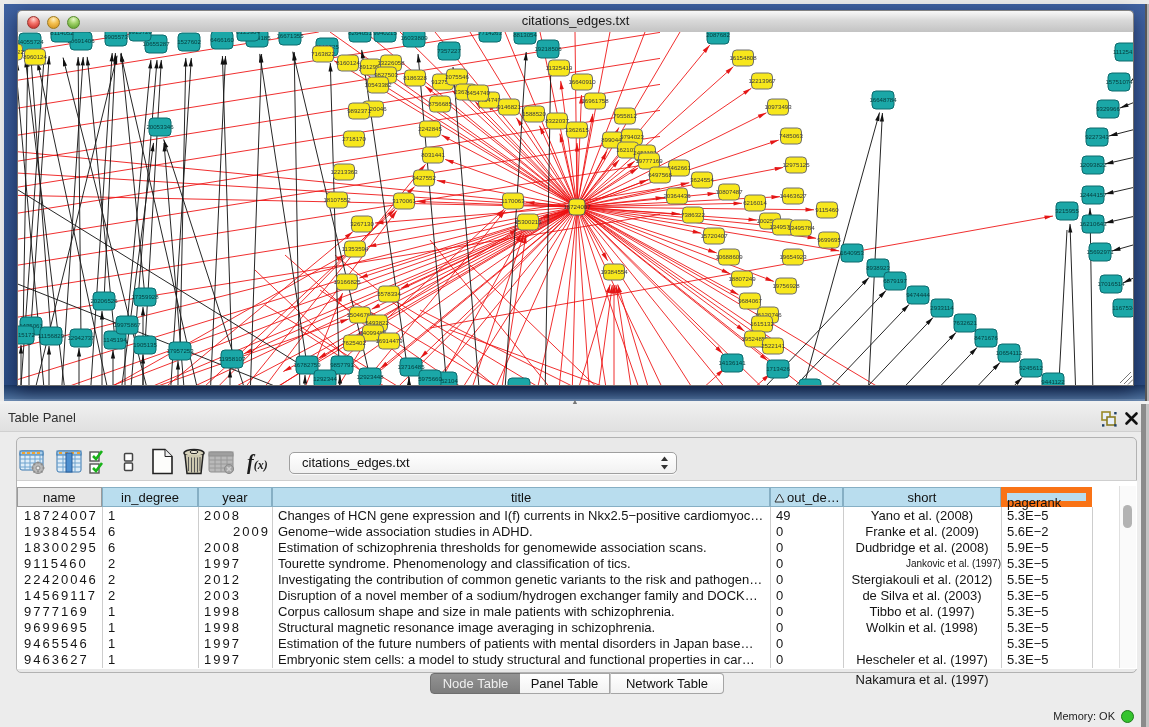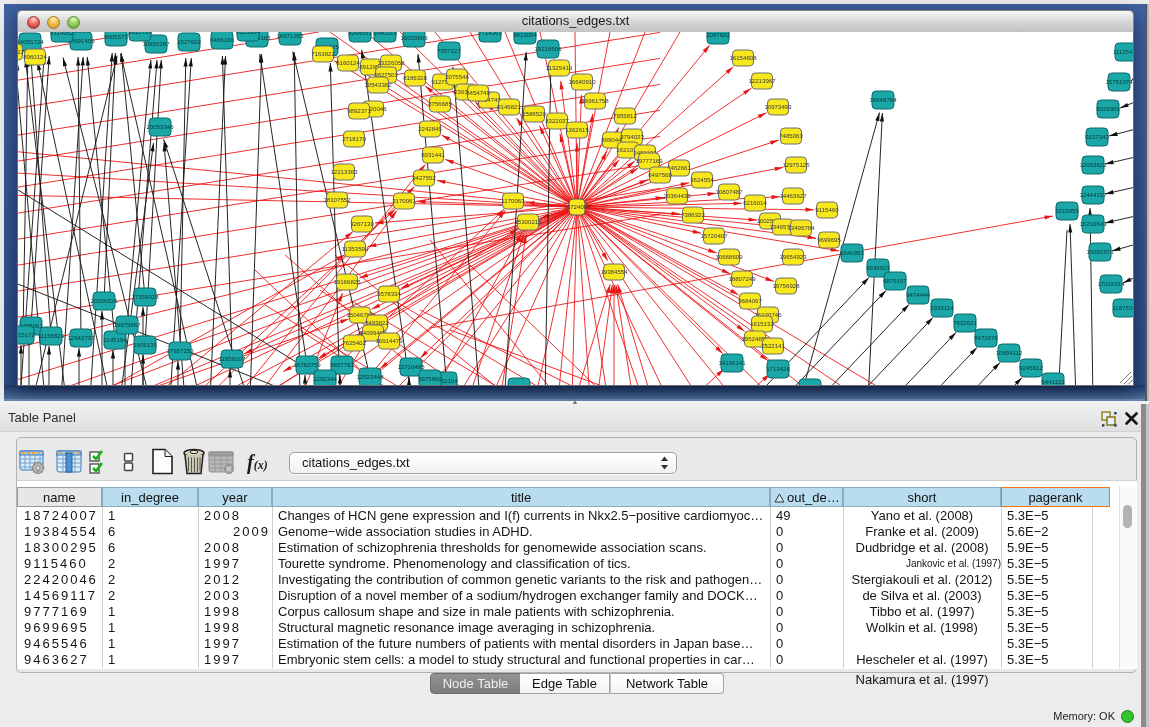--- a/index.html
+++ b/index.html
@@ -787,21 +787,21 @@
 
 <div class="abs" style="left:16.5px;top:480px;width:1120px;height:188px;background:#fff;border-top:1px solid #cfcfcf"></div>
 <div style="position:absolute;left:16.5px;top:486.5px;width:85.5px;height:20.5px;background:#e7e7e7;border:1px solid #9a9a9a;box-sizing:border-box;font-size:13px;color:#111;text-align:center;line-height:19px">name</div>
 <div style="position:absolute;left:102px;top:486.5px;width:96px;height:20.5px;background:#b9ddee;border:1px solid #86afc4;box-sizing:border-box;font-size:13px;color:#111;text-align:center;line-height:19px">in_degree</div>
 <div style="position:absolute;left:198px;top:486.5px;width:74px;height:20.5px;background:#b9ddee;border:1px solid #86afc4;box-sizing:border-box;font-size:13px;color:#111;text-align:center;line-height:19px">year</div>
 <div style="position:absolute;left:272px;top:486.5px;width:498px;height:20.5px;background:#b9ddee;border:1px solid #86afc4;box-sizing:border-box;font-size:13px;color:#111;text-align:center;line-height:19px">title</div>
 <div style="position:absolute;left:770px;top:486.5px;width:73px;height:20.5px;background:#b9ddee;border:1px solid #86afc4;box-sizing:border-box;font-size:13px;color:#111;text-align:left;line-height:19px;white-space:nowrap;overflow:hidden"><svg width="11" height="10" style="margin:0 2px -1px 3px" viewBox="0 0 11 10">
       <path d="M5.5 1L10 9H1z" fill="#cfe9f6" stroke="#333" stroke-width="1"></path>
     </svg><span>out_de…</span></div>
 <div style="position:absolute;left:843px;top:486.5px;width:158px;height:20.5px;background:#b9ddee;border:1px solid #86afc4;box-sizing:border-box;font-size:13px;color:#111;text-align:center;line-height:19px">short</div>
-<div style="position:absolute;left:1001px;top:486.5px;width:109px;height:20.5px;background:#b9ddee;border:1px solid #f97316;box-sizing:border-box;font-size:13px;color:#111;text-align:center;line-height:19px">pagerank</div>
+<div style="position:absolute;left:1001px;top:486.5px;width:91px;height:20.5px;background:#b9ddee;border:6px solid #f97316;box-sizing:border-box;font-size:13px;color:#111;text-align:left;line-height:19px">pagerank</div>
 <div style="position:absolute;left:102px;top:507px;width:1px;height:161px;background:#cdcdcd"></div>
 <div style="position:absolute;left:198px;top:507px;width:1px;height:161px;background:#cdcdcd"></div>
 <div style="position:absolute;left:272px;top:507px;width:1px;height:161px;background:#cdcdcd"></div>
 <div style="position:absolute;left:770px;top:507px;width:1px;height:161px;background:#cdcdcd"></div>
 <div style="position:absolute;left:843px;top:507px;width:1px;height:161px;background:#cdcdcd"></div>
 <div style="position:absolute;left:1001px;top:507px;width:1px;height:161px;background:#cdcdcd"></div>
 <div style="position:absolute;left:1092px;top:507px;width:1px;height:161px;background:#cdcdcd"></div>
 <div style="position:absolute;left:24px;top:507.5px;width:78px;height:16px;font-size:13px;color:#141414;letter-spacing:2px;text-align:left;line-height:16px;white-space:nowrap;overflow:hidden">18724007</div>
 <div style="position:absolute;left:108px;top:507.5px;width:88px;height:16px;font-size:13px;color:#141414;letter-spacing:2px;text-align:left;line-height:16px;white-space:nowrap;overflow:hidden">1</div>
 <div style="position:absolute;left:204px;top:507.5px;width:66px;height:16px;font-size:13px;color:#141414;letter-spacing:2px;text-align:left;line-height:16px;white-space:nowrap;overflow:hidden">2008</div>
@@ -870,21 +870,21 @@
 <div style="position:absolute;left:204px;top:651.5px;width:66px;height:16px;font-size:13px;color:#141414;letter-spacing:2px;text-align:left;line-height:16px;white-space:nowrap;overflow:hidden">1997</div>
 <div style="position:absolute;left:278px;top:651.5px;width:488px;height:16px;font-size:13px;color:#141414;text-align:left;line-height:16px;white-space:nowrap;overflow:hidden">Embryonic stem cells: a model to study structural and functional properties in car…</div>
 <div style="position:absolute;left:776px;top:651.5px;width:60px;height:16px;font-size:13px;color:#141414;text-align:left;line-height:16px;white-space:nowrap;overflow:hidden">0</div>
 <div style="position:absolute;left:843px;top:651.5px;width:158px;height:16px;font-size:13px;color:#141414;text-align:center;line-height:16px;white-space:nowrap;overflow:hidden">Hescheler et al. (1997)</div>
 <div style="position:absolute;left:1007px;top:651.5px;width:84px;height:16px;font-size:13px;color:#141414;text-align:left;line-height:16px;white-space:nowrap;overflow:hidden">5.3E−5</div>
 
 <div class="abs" style="left:1119px;top:486px;width:16px;height:182px;background:#fafafa;border-left:1px solid #e0e0e0"></div>
 <div class="abs" style="left:1123px;top:505px;width:9px;height:23px;background:#b3b3b3;border-radius:5px"></div>
 
 <div class="abs" style="left:430px;top:673px;width:89px;height:19px;background:linear-gradient(#939393,#7c7c7c);border:1px solid #6e6e6e;border-radius:4px 0 0 4px;color:#efefef;font-size:13px;text-align:center;line-height:19px">Node Table</div>
-<div class="abs" style="left:520px;top:673px;width:89px;height:19px;background:linear-gradient(#ffffff,#f2f2f2);border:1px solid #a5a5a5;border-left:none;color:#111;font-size:13px;text-align:center;line-height:19px">Edge Table</div>
+<div class="abs" style="left:520px;top:673px;width:89px;height:19px;background:linear-gradient(#ffffff,#f2f2f2);border:1px solid #a5a5a5;border-left:none;color:#111;font-size:13px;text-align:center;line-height:19px">Panel Table</div>
 <div class="abs" style="left:610px;top:673px;width:112px;height:19px;background:linear-gradient(#ffffff,#f2f2f2);border:1px solid #a5a5a5;border-left:1px solid #c5c5c5;border-radius:0 4px 4px 0;color:#111;font-size:13px;text-align:center;line-height:19px">Network Table</div>
 
 <div class="abs" style="left:1000px;top:710px;width:115px;text-align:right;font-size:11px;color:#222">Memory: OK</div>
 <div class="abs" style="left:1121px;top:710px;width:11px;height:11px;border-radius:50%;background:#35c42f;border:1px solid #1d7c1a"></div>
 
 <div class="abs" style="left:1145px;top:4px;width:1.5px;height:397px;background:#565656"></div>
 <div class="abs" style="left:1146.5px;top:4px;width:2.5px;height:397px;background:#b5b5b5"></div>
 <div class="abs" style="left:1141px;top:404px;width:5px;height:323px;background:#8b8b8b"></div>
 <div class="abs" style="left:1146px;top:404px;width:3px;height:323px;background:#c4c4c4"></div>
 

